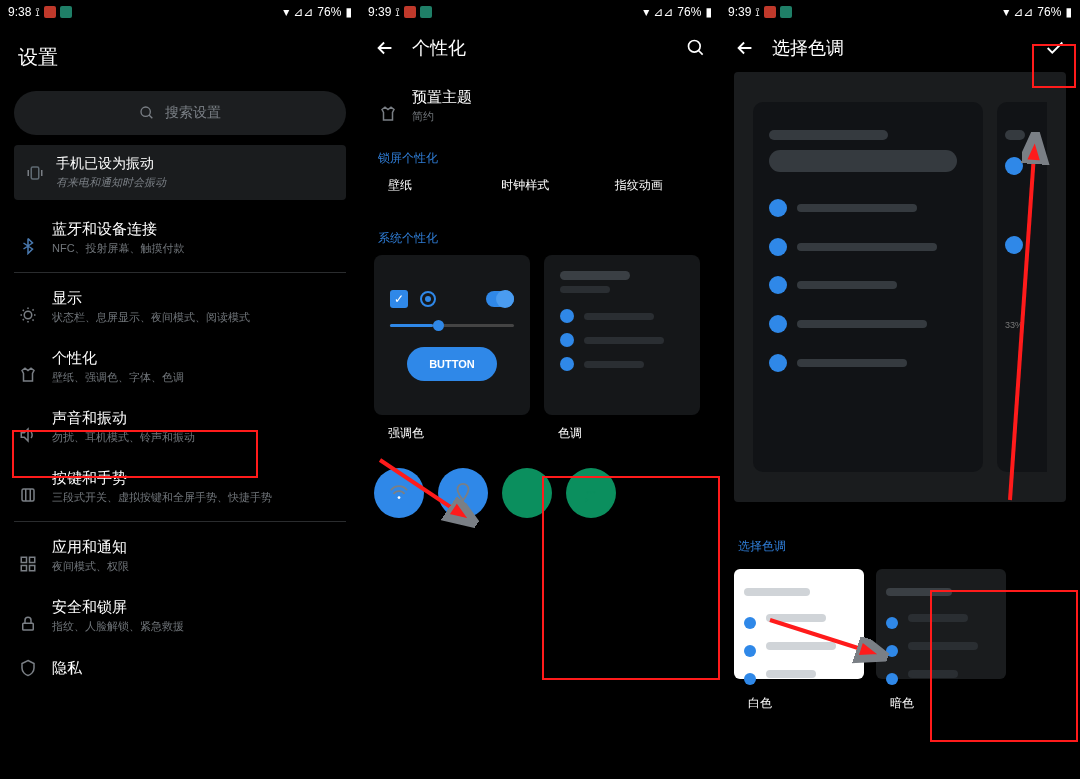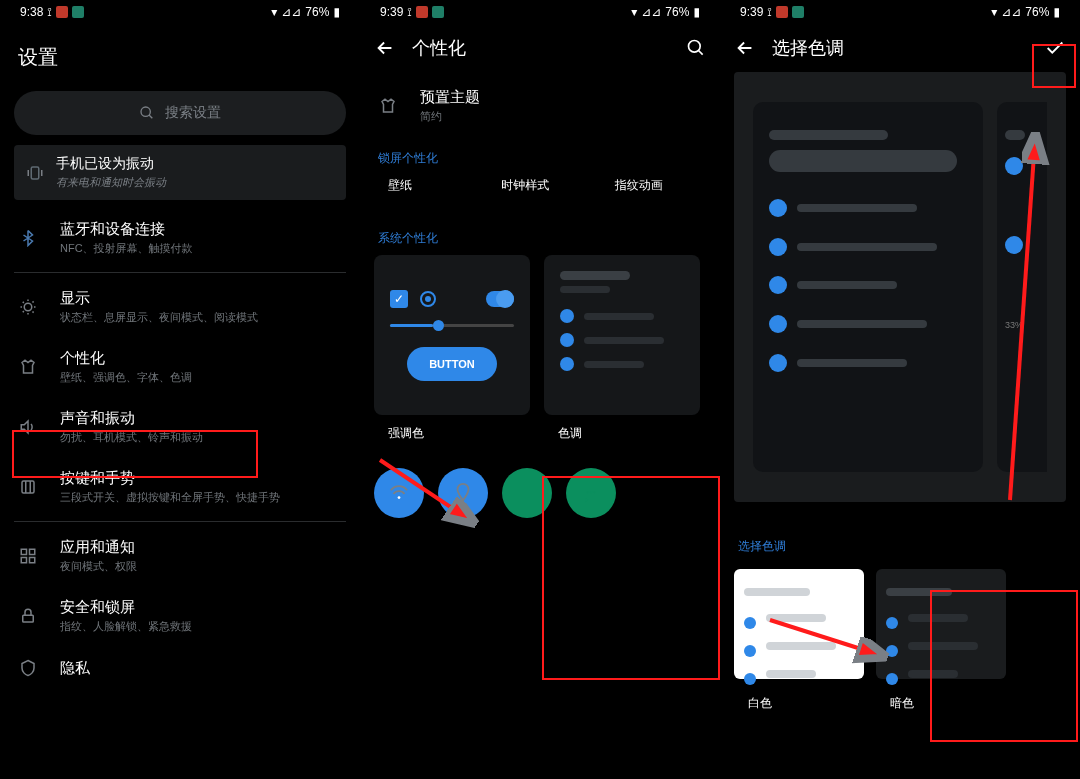--- a/index.html
+++ b/index.html
@@ -1,31 +1,31 @@
 <!DOCTYPE html>
 <html><head>
 <meta charset="utf-8">
 <style>
   * { box-sizing: border-box; margin: 0; padding: 0; }
   body { background: #000; font-family: -apple-system, "Helvetica Neue", Arial, sans-serif; color: #fff; width: 1080px; height: 779px; overflow: hidden; display: flex; }
   .screen { width: 360px; height: 779px; background: #000; position: relative; overflow: hidden; flex-shrink: 0; }
 
-  .statusbar { height: 24px; display: flex; align-items: center; justify-content: space-between; padding: 0 20px; font-size: 12px; color: #fff; }
+  .statusbar { height: 24px; display: flex; align-items: center; justify-content: space-between; padding: 0 8px; font-size: 12px; color: #fff; }
   .sb-left, .sb-right { display: flex; align-items: center; gap: 4px; }
   .sb-square { width: 12px; height: 12px; border-radius: 2px; }
 
   .title { font-size: 20px; padding: 20px 18px 10px; font-weight: 500; }
 
   .search-pill { margin: 10px 14px; height: 44px; background: #1c1e20; border-radius: 24px; display: flex; align-items: center; justify-content: center; gap: 10px; font-size: 14px; color: #7a7f85; }
 
   .info-banner { margin: 8px 14px; padding: 10px 12px; background: #1a1c1e; border-radius: 4px; display: flex; align-items: center; gap: 12px; }
   .info-banner .txt .t { font-size: 14px; color: #fff; }
   .info-banner .txt .s { font-size: 11px; color: #7a7f85; margin-top: 2px; font-style: italic; }
 
-  .row { display: flex; align-items: center; gap: 22px; padding: 12px 18px; }
+  .row { display: flex; align-items: flex-end; gap: 14px; padding: 12px 18px; }
   .row .ic { width: 20px; height: 20px; display:flex; align-items:center; justify-content:center; color:#5f6a73; }
   .row .txt .t { font-size: 15px; color: #fff; }
   .row .txt .s { font-size: 11px; color: #70757a; margin-top: 2px; }
   .sep { height: 1px; background: #2a2c2e; margin: 4px 14px; }
 
   .redbox { position: absolute; border: 2px solid #ff1b1b; pointer-events: none; }
 
   .topbar { height: 48px; display: flex; align-items: center; gap: 16px; padding: 0 14px; }
   .topbar .t { font-size: 18px; font-weight: 500; }
   .sec-head { font-size: 12px; color: #2f7ed8; padding: 10px 18px 4px; }

